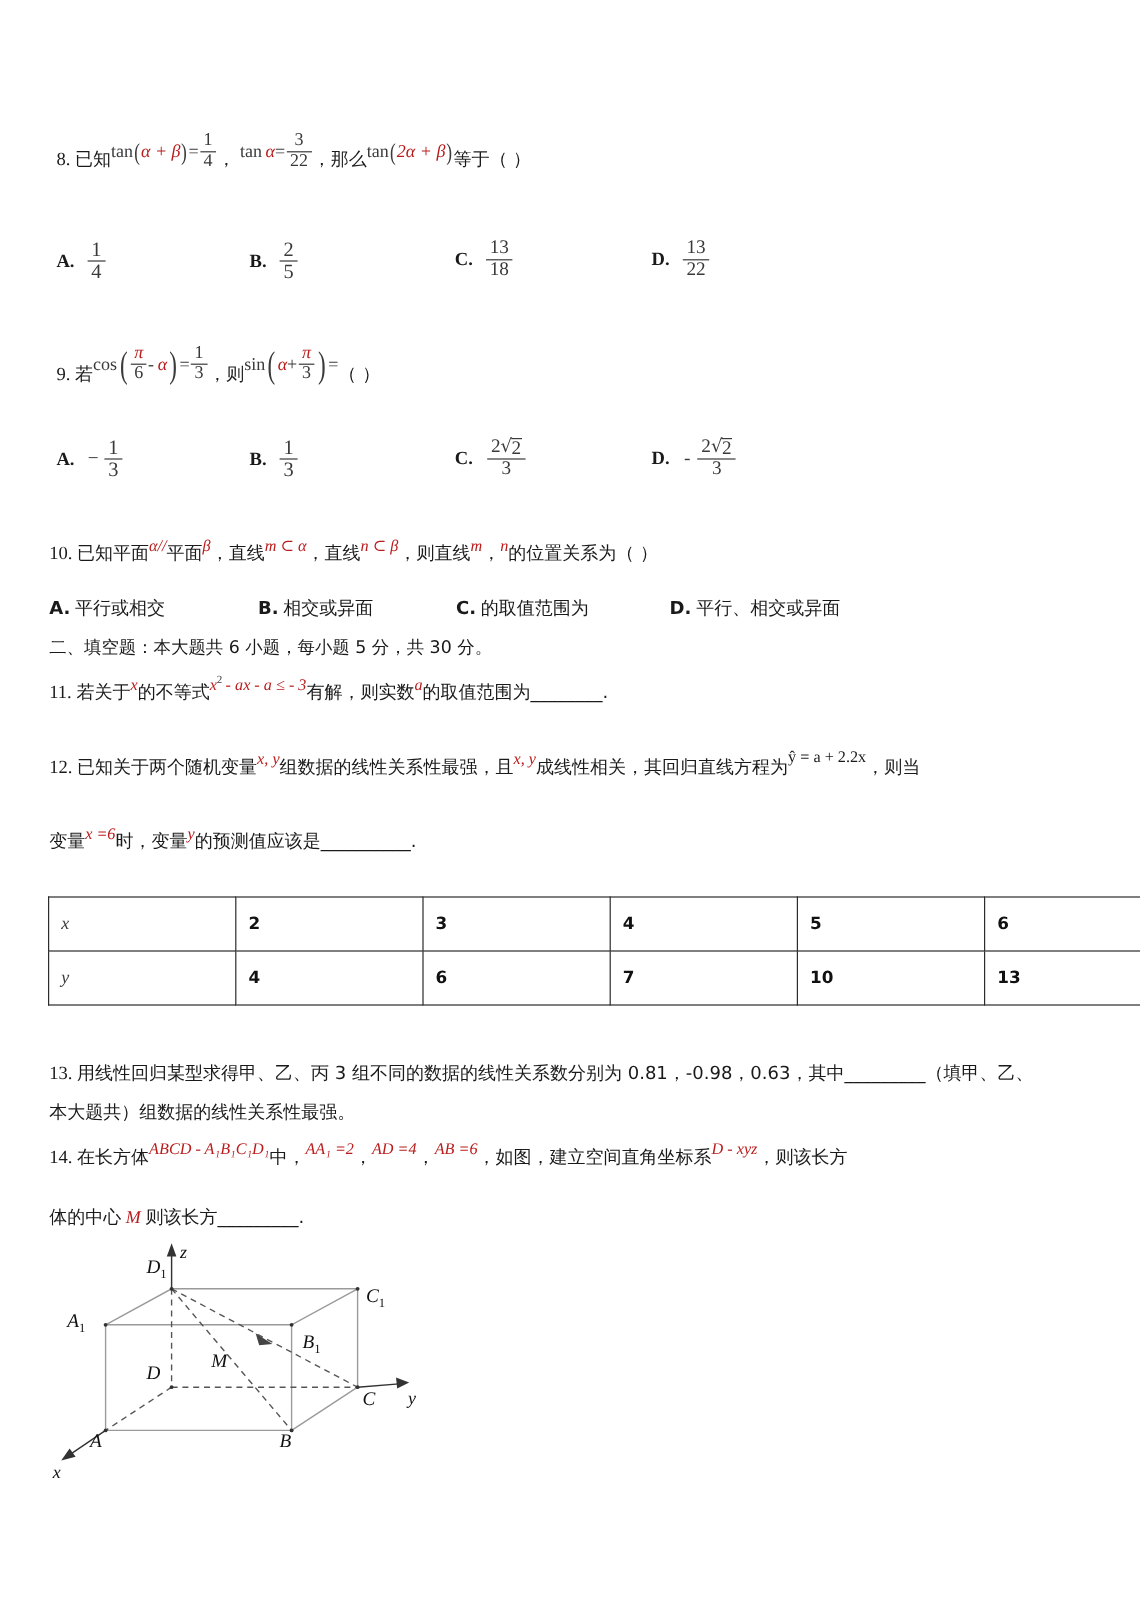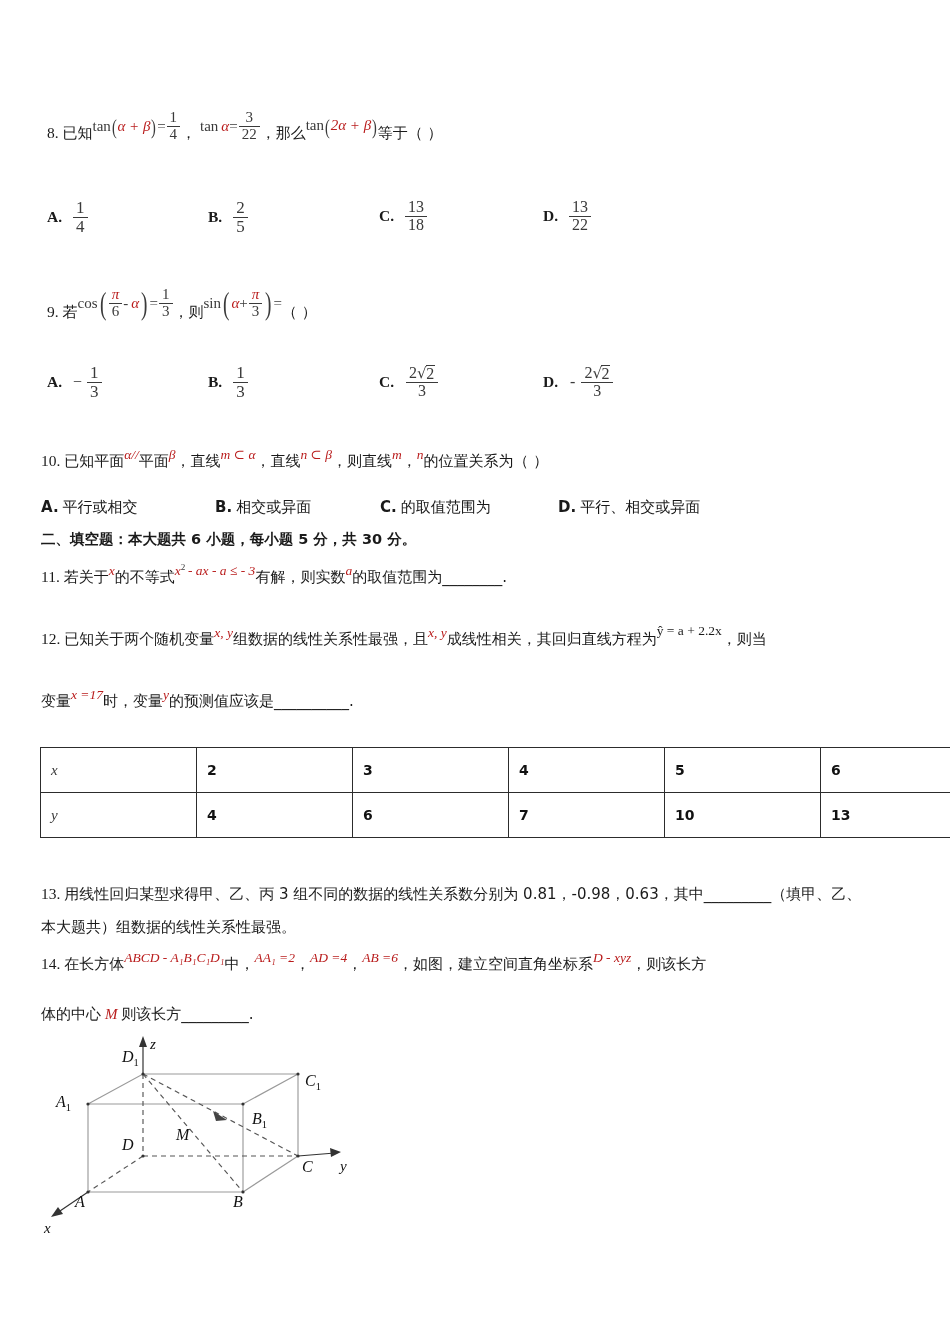--- a/index.html
+++ b/index.html
@@ -215,34 +215,34 @@
   </div>
   <div class="optrow" style="left:380px; top:498px;">
     <span class="optlab-cn">C.</span>
     <span class="opttext-cn">的取值范围为</span>
   </div>
   <div class="optrow" style="left:558px; top:498px;">
     <span class="optlab-cn">D.</span>
     <span class="opttext-cn">平行、相交或异面</span>
   </div>
 
-  <div class="blk cn" style="left:41px; top:530px; font-size:14.5px;font-weight:bold;">二、填空题：本大题共 6 小题，每小题 5 分，共 30 分。</div>
+  <div class="blk cn" style="left:41px; top:530px; font-size:14.5px;">二、填空题：本大题共 6 小题，每小题 5 分，共 30 分。</div>
 
   <div class="blk qline" style="left:41px; top:568px;">
     <span class="qnum">11.</span>
     <span class="cn">若关于</span><span class="mathup small"><span class="mi">x</span></span><span class="cn">的不等式</span><span class="mathup small"><span class="mi">x</span><span class="sup mn">2</span> <span class="mi">- ax - a ≤ - 3</span></span><span class="cn">有解，则实数</span><span class="mathup small"><span class="mi">a</span></span><span class="cn">的取值范围为</span><span class="cn">________</span><span class="cn">.</span>
   </div>
 
   <div class="blk qline" style="left:41px; top:630px;">
     <span class="qnum">12.</span>
     <span class="cn">已知关于两个随机变量</span><span class="mathup small"><span class="mi">x, y</span></span><span class="cn">组数据的线性关系性最强，且</span><span class="mathup small"><span class="mi">x, y</span></span><span class="cn">成线性相关，其回归直线方程为</span><span class="mathup small" style="top:-9px;">ŷ = a + 2.2x</span><span class="cn">，则当</span>
   </div>
 
   <div class="blk qline" style="left:41px; top:692px;">
-    <span class="cn">变量</span><span class="mathup small"><span class="mi">x =17</span></span><span class="cn">时，变量</span><span class="mathup small"><span class="mi">y</span></span><span class="cn">的预测值应该是</span><span class="cn">__________</span><span class="cn">.</span>
+    <span class="cn">变量</span><span class="mathup small"><span class="mi">x =6</span></span><span class="cn">时，变量</span><span class="mathup small"><span class="mi">y</span></span><span class="cn">的预测值应该是</span><span class="cn">__________</span><span class="cn">.</span>
   </div>
 
   <table class="dtable" style="left:40px; top:747px; width:872px;">
     <tbody>
         <tr>
       <td class="hcell" style="width:145px;">x</td>
       <td class="vcell" style="width:145px;">2</td>
       <td class="vcell" style="width:145px;">3</td>
       <td class="vcell" style="width:145px;">4</td>
       <td class="vcell" style="width:145px;">5</td>

